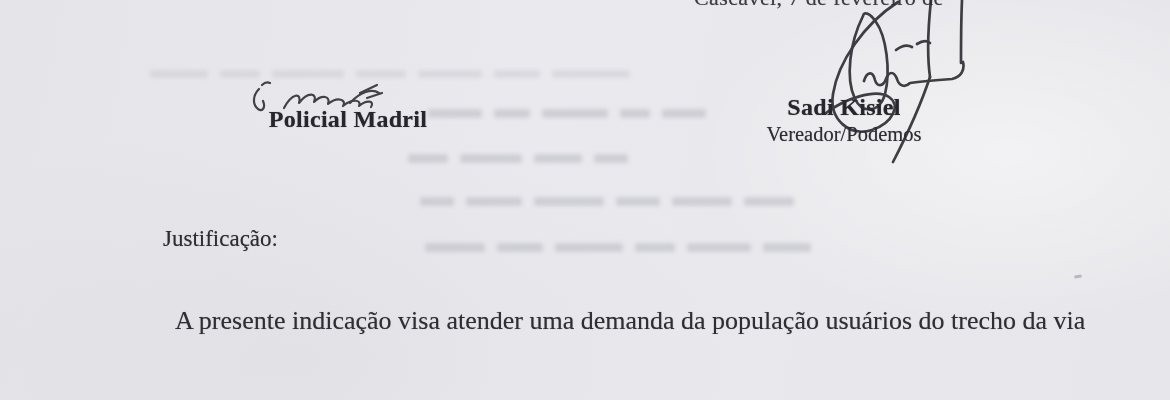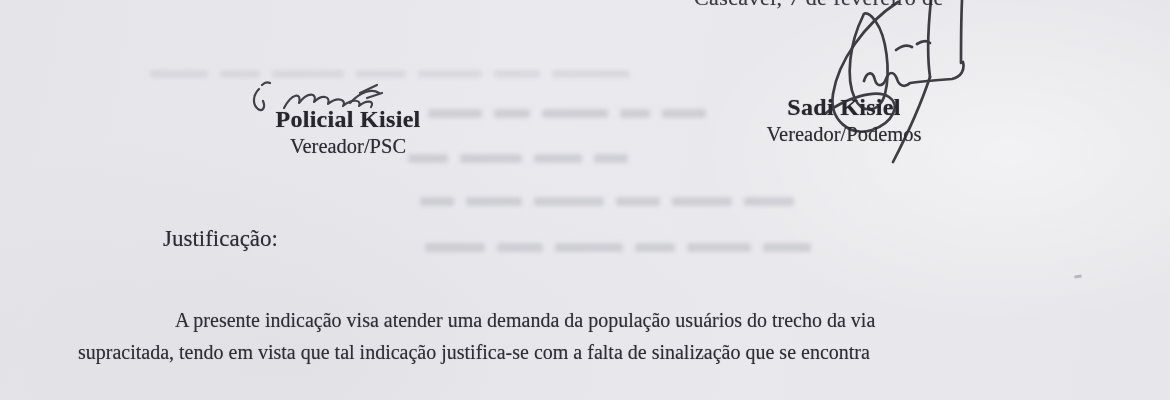--- a/index.html
+++ b/index.html
@@ -35,21 +35,21 @@
   .heading{
     position:absolute; left:163px; top:226px;
     font-size:23px; color:#2c2c32;
     text-shadow:0 0 .8px rgba(44,44,50,.45);
     text-align:center;
   }
   .paragraph{
     position:absolute; left:78px; top:305px; line-height:31.5px;
   }
   .para-line{
-    font-size:20px; color:#2e2e34; white-space:nowrap;
+    font-size:26px; color:#2e2e34; white-space:nowrap;
     text-shadow:0 0 .9px rgba(46,46,52,.45);
   }
   .para-line.indent{padding-left:97px;}
   
   .ghost-row{position:absolute; display:flex; gap:12px; filter:blur(2.2px); opacity:.5;}
   .ghost-row i{display:block; height:9px; background:#b3b3bd; border-radius:2px;}
   .ghost-a{opacity:.30;} .ghost-a i{height:8px;}
   .speck{position:absolute; left:1074px; top:275px; width:8px; height:3px;
          background:#8e8e96; border-radius:2px; opacity:.55; transform:rotate(-8deg); filter:blur(.4px);}
   svg.sig-ink{position:absolute; left:0; top:0; pointer-events:none;}
@@ -96,22 +96,21 @@
     <i style="width:60px"></i>
       <i style="width:46px"></i>
       <i style="width:68px"></i>
       <i style="width:40px"></i>
       <i style="width:64px"></i>
       <i style="width:48px"></i>
   </div>
   <div class="speck"></div>
 
   <div class="sig-block sig-left">
-    <div class="sig-name">Policial Kisiel</div>
-    <div class="sig-title">Vereador/PSC</div>
+    <div class="sig-name">Policial Madril</div>
   </div>
 
   <div class="sig-block sig-right">
     <div class="sig-name">Sadi Kisiel</div>
     <div class="sig-title">Vereador/Podemos</div>
   </div>
 
   <svg class="sig-ink" width="1170" height="400" viewBox="0 0 1170 400">
 
     <g stroke-width="2.7" opacity="0.9">
@@ -132,16 +131,15 @@
       <path d="M 350,103 C 360,92 372,88 379,93"></path>
       <path d="M 360,93 L 377,85"></path>
       <path d="M 367,98 L 382,93"></path>
     </g>
   </svg>
 
   <div class="heading">Justificação:</div>
 
   <div class="paragraph">
     <div class="para-line indent">A presente indicação visa atender uma demanda da população usuários do trecho da via</div>
-    <div class="para-line">supracitada, tendo em vista que tal indicação justifica-se com a falta de sinalização que se encontra</div>
   </div>
 
 </div>
 
 </body></html>

